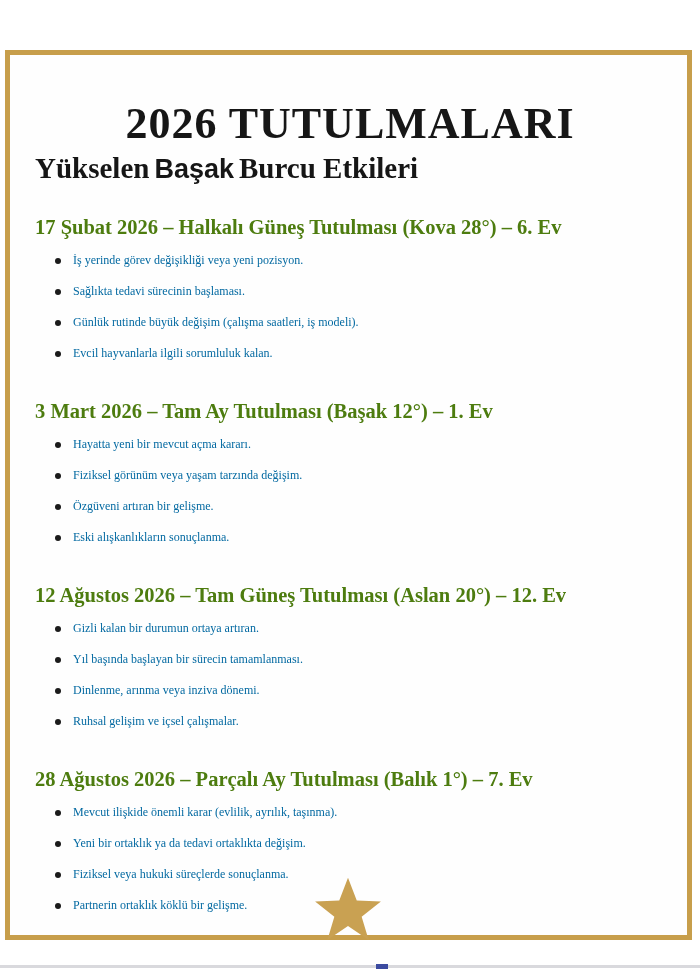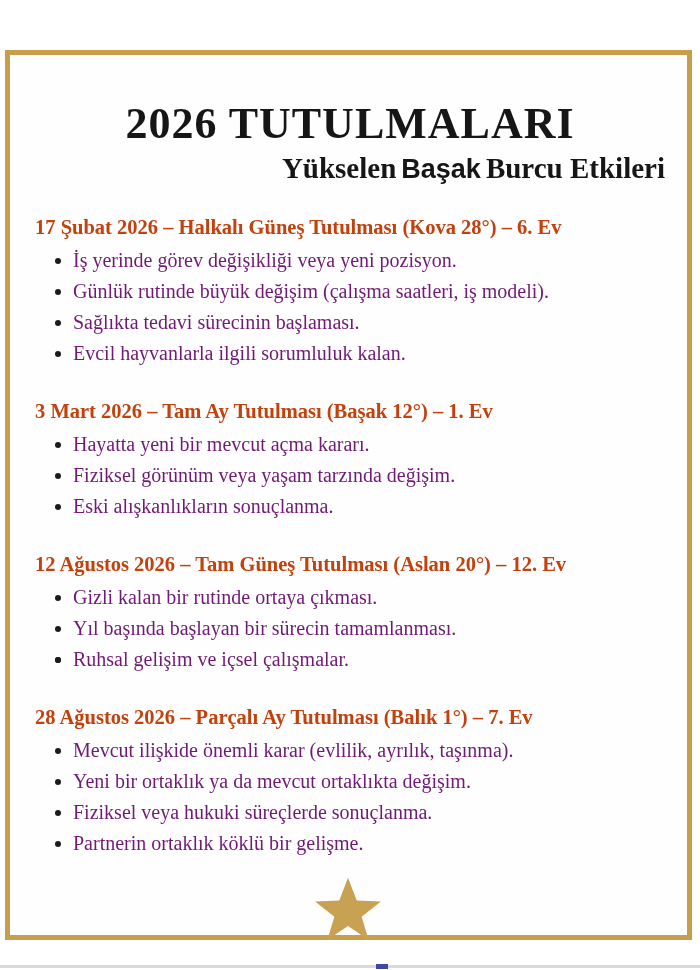--- a/index.html
+++ b/index.html
@@ -33,52 +33,52 @@
     margin: 46px 0 0 0;
     text-align: center;
     font-size: 44px;
     font-weight: 700;
     letter-spacing: 1px;
     line-height: 1.05;
     color: #161616;
   }
   .page-subtitle {
     margin: 5px 0 0 0;
-    text-align: right;
+    text-align: left;
     font-size: 29px;
     font-weight: 700;
     color: #161616;
   }
   .page-subtitle .highlight {
     font-family: "Liberation Sans", sans-serif;
     font-size: 27px;
     font-weight: 700;
     padding: 0 5px;
   }
   .section {
     margin-top: 29px;
   }
   .section-header {
     margin: 0;
     font-size: 20.5px;
     font-weight: 700;
     line-height: 27px;
-    color: #c2410c;
+    color: #4d7c0f;
   }
   ul.bullets {
     list-style: none;
     margin: 4px 0 0 0;
     padding: 0 0 0 20px;
   }
   li.bullet-row {
     position: relative;
     padding-left: 18px;
-    font-size: 20px;
+    font-size: 12px;
     line-height: 31px;
-    color: #701a75;
+    color: #0369a1;
   }
   .dot {
     position: absolute;
     left: 0;
     top: 13px;
     width: 6px;
     height: 6px;
     border-radius: 50%;
     background: #1b1b1b;
   }
@@ -114,50 +114,51 @@
   <div class="content">
 
     <h1 class="page-title">2026 TUTULMALARI</h1>
 
     <h2 class="page-subtitle"><span>Yükselen</span><span class="highlight">Başak</span><span>Burcu Etkileri</span></h2>
 
     <div class="section">
       <h3 class="section-header">17 Şubat 2026 – Halkalı Güneş Tutulması (Kova 28°) – 6. Ev</h3>
       <ul class="bullets">
         <li class="bullet-row"><span class="dot"></span><span>İş yerinde görev değişikliği veya yeni pozisyon.</span></li>
+        <li class="bullet-row"><span class="dot"></span><span>Sağlıkta tedavi sürecinin başlaması.</span></li>
         <li class="bullet-row"><span class="dot"></span><span>Günlük rutinde büyük değişim (çalışma saatleri, iş modeli).</span></li>
-        <li class="bullet-row"><span class="dot"></span><span>Sağlıkta tedavi sürecinin başlaması.</span></li>
         <li class="bullet-row"><span class="dot"></span><span>Evcil hayvanlarla ilgili sorumluluk kalan.</span></li>
       </ul>
     </div>
 
     <div class="section">
       <h3 class="section-header">3 Mart 2026 – Tam Ay Tutulması (Başak 12°) – 1. Ev</h3>
       <ul class="bullets">
         <li class="bullet-row"><span class="dot"></span><span>Hayatta yeni bir mevcut açma kararı.</span></li>
         <li class="bullet-row"><span class="dot"></span><span>Fiziksel görünüm veya yaşam tarzında değişim.</span></li>
+        <li class="bullet-row"><span class="dot"></span><span>Özgüveni artıran bir gelişme.</span></li>
         <li class="bullet-row"><span class="dot"></span><span>Eski alışkanlıkların sonuçlanma.</span></li>
       </ul>
     </div>
 
     <div class="section">
       <h3 class="section-header">12 Ağustos 2026 – Tam Güneş Tutulması (Aslan 20°) – 12. Ev</h3>
       <ul class="bullets">
-        <li class="bullet-row"><span class="dot"></span><span>Gizli kalan bir rutinde ortaya çıkması.</span></li>
+        <li class="bullet-row"><span class="dot"></span><span>Gizli kalan bir durumun ortaya artıran.</span></li>
         <li class="bullet-row"><span class="dot"></span><span>Yıl başında başlayan bir sürecin tamamlanması.</span></li>
-        <li class="bullet-row"><span class="dot"></span></li>
+        <li class="bullet-row"><span class="dot"></span><span>Dinlenme, arınma veya inziva dönemi.</span></li>
         <li class="bullet-row"><span class="dot"></span><span>Ruhsal gelişim ve içsel çalışmalar.</span></li>
       </ul>
     </div>
 
     <div class="section">
       <h3 class="section-header">28 Ağustos 2026 – Parçalı Ay Tutulması (Balık 1°) – 7. Ev</h3>
       <ul class="bullets">
         <li class="bullet-row"><span class="dot"></span><span>Mevcut ilişkide önemli karar (evlilik, ayrılık, taşınma).</span></li>
-        <li class="bullet-row"><span class="dot"></span><span>Yeni bir ortaklık ya da mevcut ortaklıkta değişim.</span></li>
+        <li class="bullet-row"><span class="dot"></span><span>Yeni bir ortaklık ya da tedavi ortaklıkta değişim.</span></li>
         <li class="bullet-row"><span class="dot"></span><span>Fiziksel veya hukuki süreçlerde sonuçlanma.</span></li>
         <li class="bullet-row"><span class="dot"></span><span>Partnerin ortaklık köklü bir gelişme.</span></li>
       </ul>
     </div>
 
   </div>
 </div>
 
 <div class="star-wrap">
   <svg width="70" height="70" viewBox="0 0 100 100" xmlns="http://www.w3.org/2000/svg">

